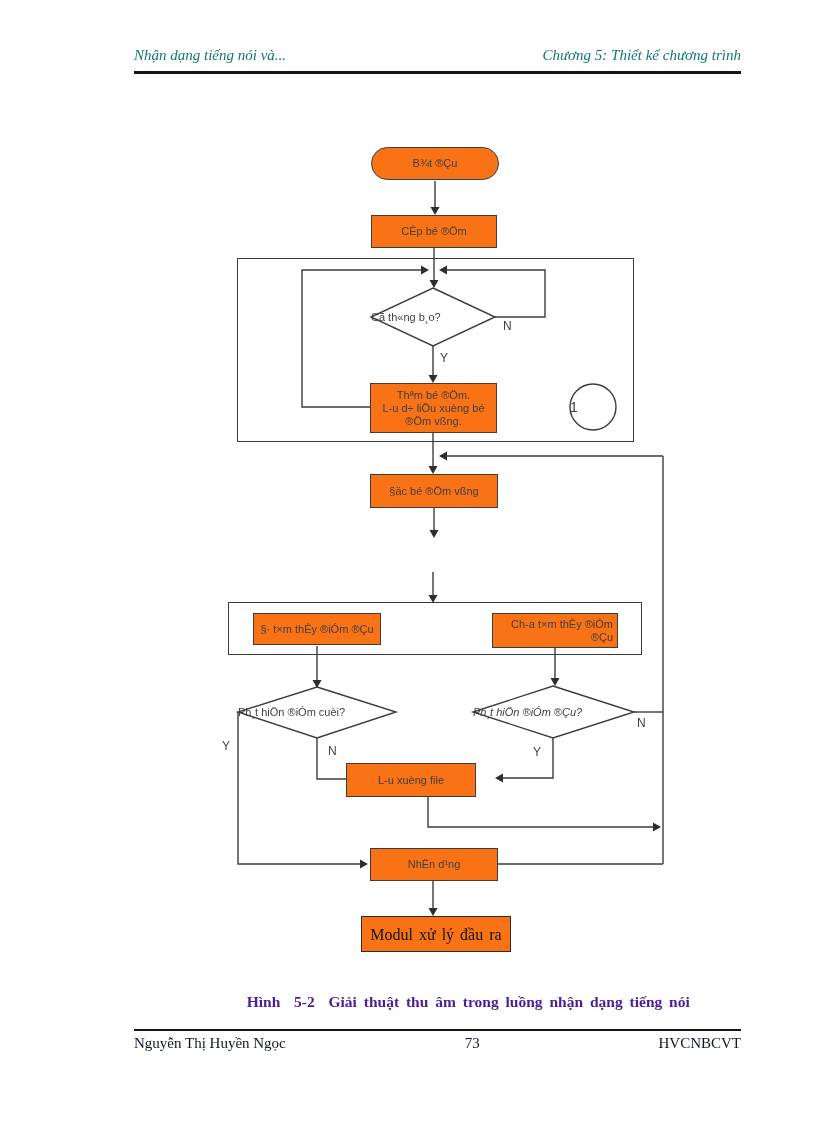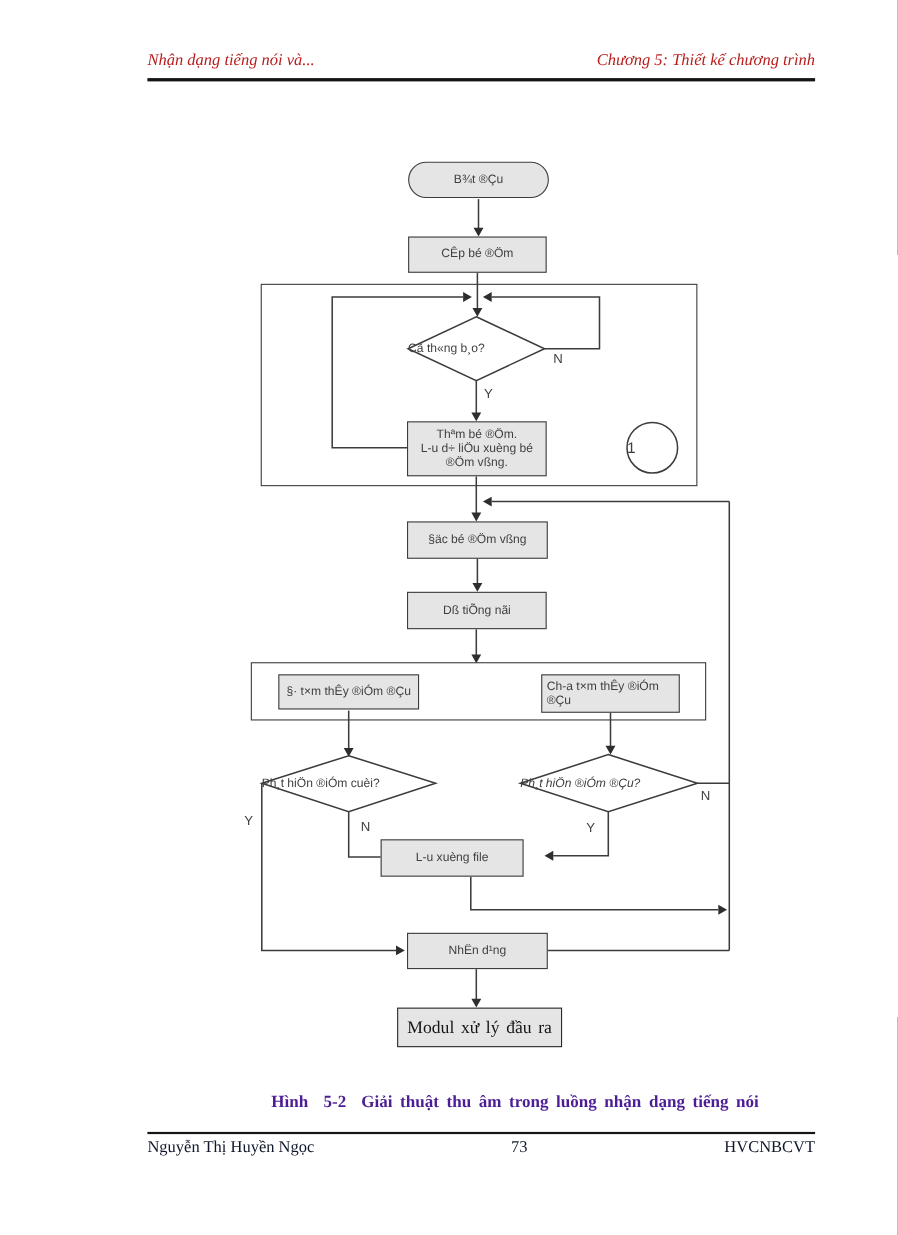--- a/index.html
+++ b/index.html
@@ -3,34 +3,34 @@
 <meta charset="utf-8">
 <style>
   html,body{margin:0;padding:0;background:#888;}
   .page{
     position:relative;width:816px;height:1123px;background:#ffffff;
     margin:0 auto;overflow:hidden;
     font-family:"Liberation Sans",sans-serif;
   }
   
   .hf-row{position:absolute;left:134px;width:607px;display:flex;justify-content:space-between;}
-  .header-row{top:47px;font-family:"Liberation Serif",serif;font-style:italic;font-size:15px;color:#b91c1c;}
+  .header-row{top:47px;font-family:"Liberation Serif",serif;font-style:italic;font-size:15px;color:#0f766e;}
   .header-rule{position:absolute;left:134px;top:71px;width:607px;height:3px;background:#151515;}
   .footer-rule{position:absolute;left:134px;top:1029px;width:607px;height:2px;background:#151515;}
   .footer-row{top:1035px;font-family:"Liberation Serif",serif;font-size:15px;color:#0f172a;}
   .caption{
     position:absolute;left:151px;top:975px;width:607px;text-align:center;
     font-family:Liberation Serif, serif;font-weight:bold;font-size:15.5px;color:#4c1d95;
     word-spacing:3px;white-space:pre-wrap;
   }
   
   .fc-svg{position:absolute;left:0;top:0;width:816px;height:1123px;}
   .fc-box{
-    position:absolute;box-sizing:border-box;border:1.4px solid #3c3c3c;background:#e5e5e5;
-    display:flex;align-items:center;justify-content:center;text-align:left;
+    position:absolute;box-sizing:border-box;border:1.4px solid #3c3c3c;background:#f97316;
+    display:flex;align-items:center;justify-content:center;text-align:right;
     font-size:11px;color:#3f3f3f;line-height:13px;
   }
   .fc-frame{position:absolute;box-sizing:border-box;border:1.4px solid #3c3c3c;background:transparent;}
   .fc-text{
     position:absolute;display:flex;align-items:center;justify-content:flex-start;text-align:center;
     font-size:11px;color:#3f3f3f;line-height:13px;
   }
   .fc-label{position:absolute;font-size:12px;color:#3f3f3f;}
   .oval{border-radius:17px;}
   .serif-box{font-family:"Liberation Serif",serif;font-size:16px;color:#141414;border-color:#2a2a2a;word-spacing:2px;}
@@ -116,23 +116,20 @@
   </div>
 
   <div class="fc-text" style="left:570px;top:384px;width:46px;height:46px;font-size:14px;">
     <span>1</span>
   </div>
 
   <div class="fc-box" style="left:370px;top:474px;width:128px;height:34px;">
     <span>§äc bé ®Öm vßng</span>
   </div>
 
-  <div class="fc-box" style="left:370px;top:538px;width:127px;height:34px;">
-    <span>Dß tiÕng nãi</span>
-  </div>
 
   <div class="fc-frame" style="left:228px;top:602px;width:414px;height:53px;"></div>
 
   <div class="fc-box" style="left:253px;top:613px;width:128px;height:32px;">
     <span>§· t×m thÊy ®iÓm ®Çu</span>
   </div>
 
   <div class="fc-box" style="left:492px;top:613px;width:126px;height:35px;padding:0 4px;">
     <span>Ch-a t×m thÊy ®iÓm ®Çu</span>
   </div>

